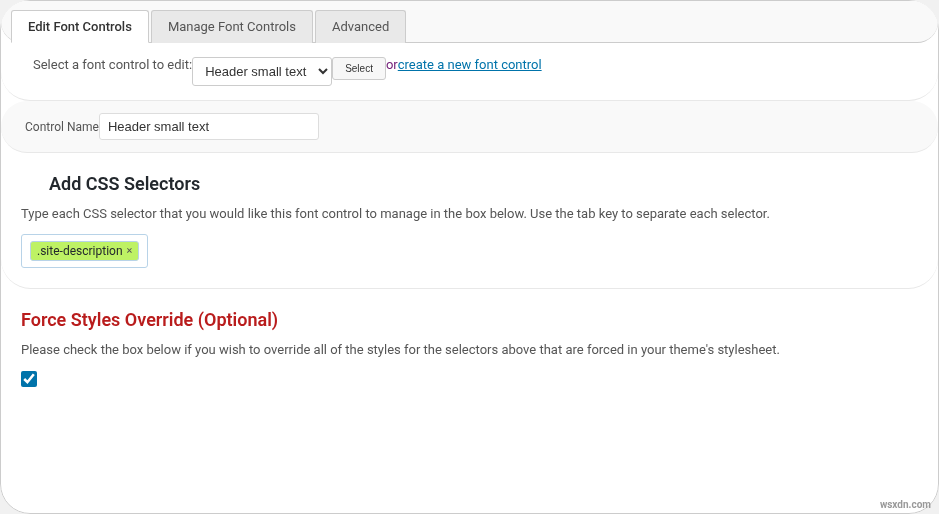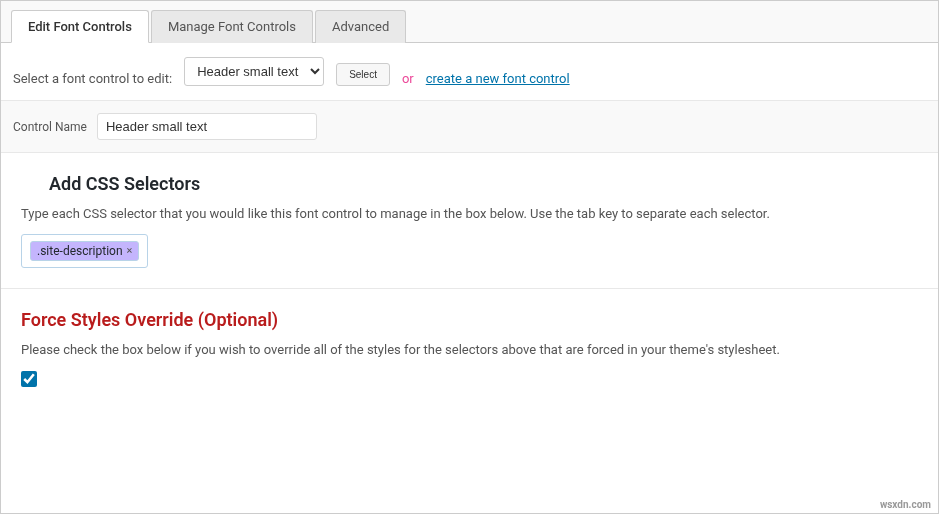--- a/index.html
+++ b/index.html
@@ -1,15 +1,15 @@
 <!DOCTYPE html>
 <html><head>
   <meta charset="utf-8">
   <style>
-    * { box-sizing: border-box; margin: 0; padding: 0; }
+    * { box-sizing: border-box; margin: 0; padding: 0; border-radius: 30px; }
     body {
       font-family: -apple-system, BlinkMacSystemFont, "Segoe UI", Roboto, Arial, sans-serif;
       font-size: 13px;
       background: #f1f1f1;
       color: #333;
     }
 
     .page-wrapper {
       background: #fff;
       border: 1px solid #ccc;
@@ -43,24 +43,24 @@
     .tab.active {
       background: #fff;
       color: #333;
       border-bottom: 1px solid #fff;
       font-weight: 500;
     }
 
     
     .select-bar {
       display: flex;
-      align-items: flex-end;
-      padding: 14px 12px;
+      align-items: flex-start;
+      padding: 14px 32px;
       border-bottom: 1px solid #e8e8e8;
-      gap: 12px;
+      gap: 0;
       background: #fff;
     }
 
     .select-bar label {
       color: #555;
       font-size: 13px;
       white-space: nowrap;
     }
 
     .font-select {
@@ -78,45 +78,44 @@
       padding: 5px 12px;
       border: 1px solid #ccc;
       border-radius: 3px;
       background: #f7f7f7;
       cursor: pointer;
       font-size: 10px;
       color: #333;
     }
 
     .or-text {
-      color: #ec4899;
+      color: #701a75;
       font-size: 13px;
     }
 
     .create-link {
       color: #0073aa;
       text-decoration: underline;
       cursor: pointer;
       font-size: 13px;
     }
 
     
     .main-content {
       padding: 0;
       background: #fff;
     }
 
     
     .control-name-row {
       display: flex;
       align-items: center;
-      padding: 12px 12px;
+      padding: 12px 24px;
       border-bottom: 1px solid #e8e8e8;
       background: #f9f9f9;
-      gap: 10px;
     }
 
     .control-name-label {
       font-size: 12px;
       color: #555;
       white-space: nowrap;
     }
 
     .control-name-input {
       border: 1px solid #ddd;
@@ -158,21 +157,21 @@
       border-radius: 3px;
       padding: 6px 8px;
       background: #fff;
       min-height: 34px;
       width: fit-content;
     }
 
     .selector-tag {
       display: inline-flex;
       align-items: center;
-      background: #c4b5fd;
+      background: #bef264;
       border: 1px solid #b8d3e8;
       border-radius: 3px;
       padding: 2px 6px;
       font-size: 12px;
       color: #23282d;
       gap: 4px;
     }
 
     .selector-tag-close {
       cursor: pointer;

